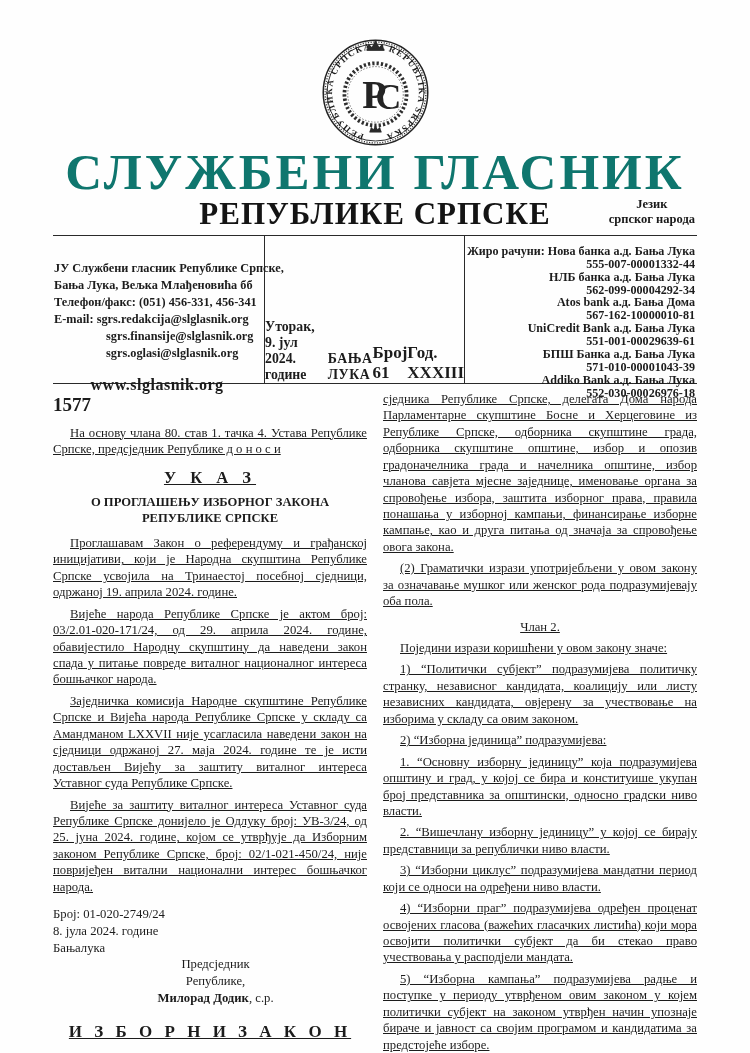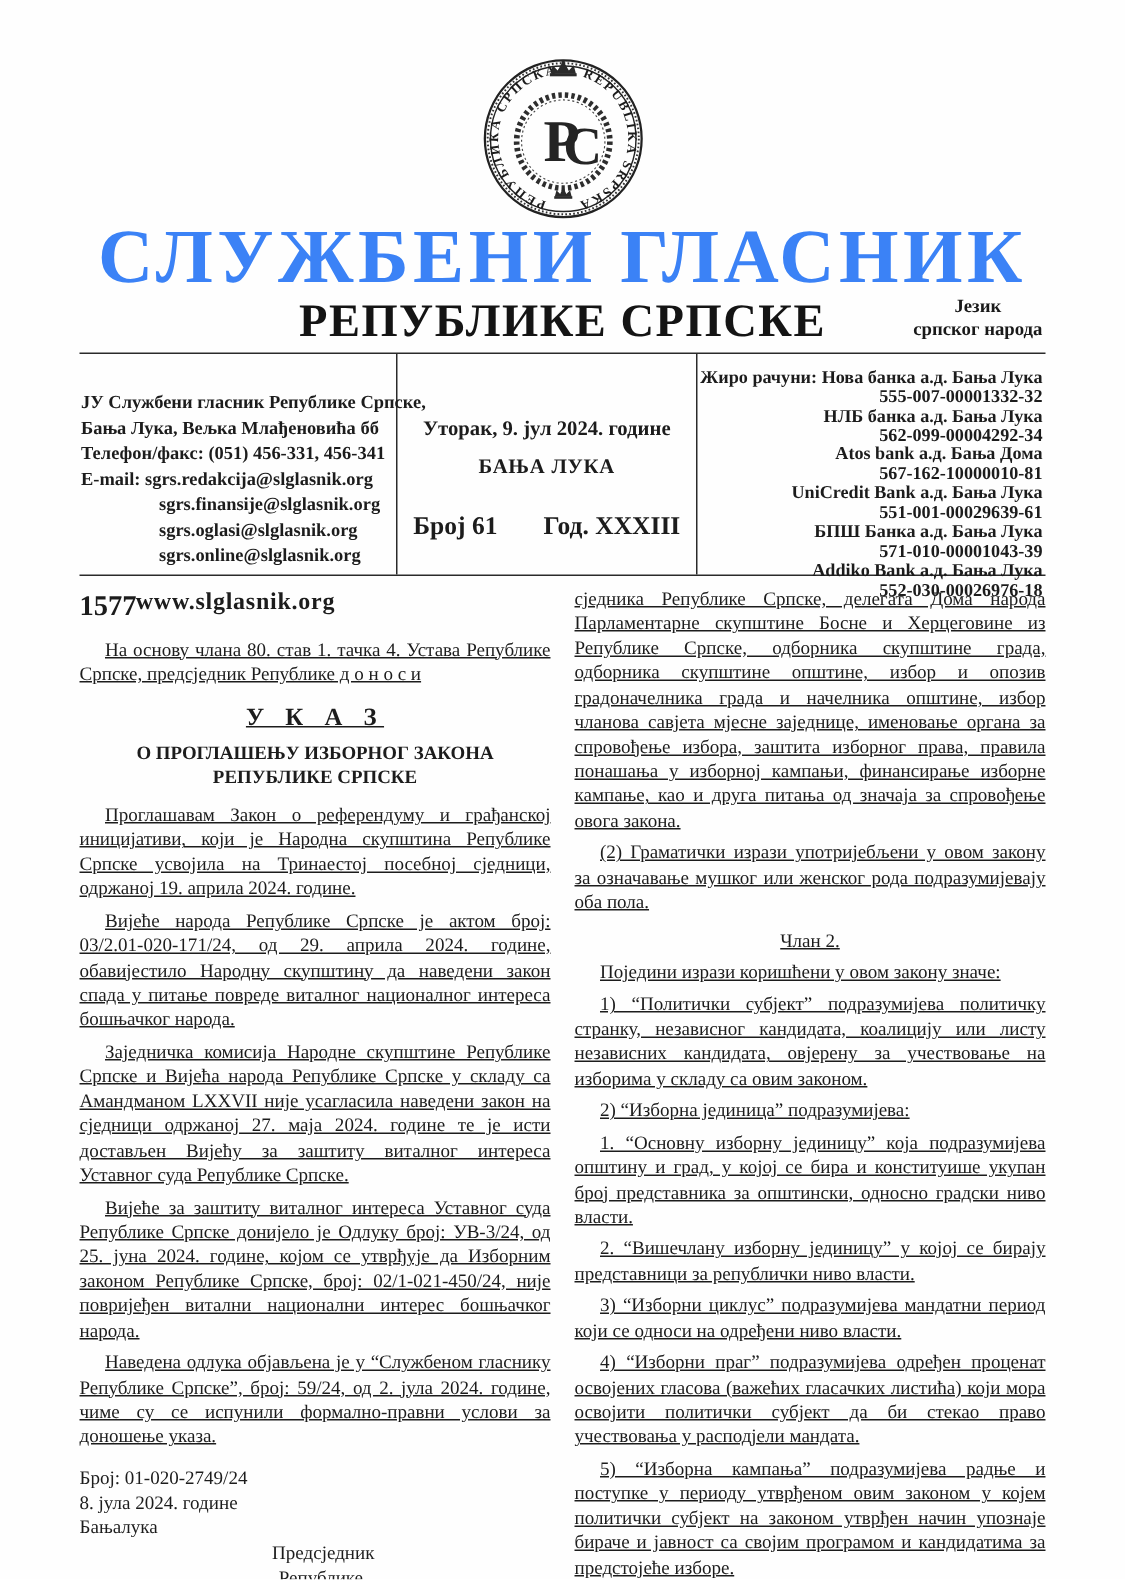--- a/index.html
+++ b/index.html
@@ -17,21 +17,21 @@
   .content { margin: 0 53px; width: 644px; }
 
   
   .masthead { position: relative; text-align: center; padding-top: 36px; }
   .seal-wrap { line-height: 0; }
   .mast-title {
     font-weight: bold;
     font-size: 51px;
     line-height: 0.92;
     letter-spacing: 3px;
-    color: #3b82f6;
+    color: #0f766e;
     margin-top: 0px;
     white-space: nowrap;
   }
   .mast-subtitle {
     font-weight: bold;
     font-size: 31px;
     line-height: 1.0;
     letter-spacing: 1px;
     color: #141414;
     margin-top: 2px;
@@ -64,22 +64,22 @@
     line-height: 1.38;
     text-align: left;
   }
   .info-publisher .pub-line { white-space: nowrap; }
   .email-line { padding-left: 52px; }
   .website { font-size: 16px; text-align: center; margin-top: 12px; letter-spacing: 0.5px; }
   .info-issue {
     width: 200px;
     border-right: 1px solid #2a2a2a;
     display: flex;
-    flex-direction: column;
-    align-items: center;
+    flex-direction: row;
+    align-items: flex-end;
     padding-top: 42px;
     font-size: 13.8px;
   }
   .issue-city { margin-top: 9px; letter-spacing: 0.5px; }
   .issue-row {
     display: flex;
     justify-content: space-between;
     width: 178px;
     margin-top: 22px;
     font-size: 17px;
@@ -169,36 +169,35 @@
       <div class="info-publisher">
         <div>
             <div class="pub-line">ЈУ Службени гласник Републике Српске,</div>
             <div class="pub-line">Бања Лука, Вељка Млађеновића бб</div>
             <div class="pub-line">Телефон/факс: (051) 456-331, 456-341</div>
             <div class="pub-line">E-mail: sgrs.redakcija@slglasnik.org</div>
           </div>
         <div>
             <div class="pub-line email-line">sgrs.finansije@slglasnik.org</div>
             <div class="pub-line email-line">sgrs.oglasi@slglasnik.org</div>
-            <div class="pub-line email-line">sgrs.online@slglasnik.org</div>
           </div>
         <div class="website">www.slglasnik.org</div>
       </div>
       <div class="info-issue">
         <div>Уторак, 9. јул 2024. године</div>
         <div class="issue-city">БАЊА ЛУКА</div>
         <div class="issue-row">
           <span>Број 61</span>
           <span>Год. XXXIII</span>
         </div>
       </div>
       <div class="info-accounts">
         <div>
             <div>Жиро рачуни: Нова банка а.д. Бања Лука</div>
-            <div>555-007-00001332-32</div>
+            <div>555-007-00001332-44</div>
             <div>НЛБ банка а.д. Бања Лука</div>
             <div>562-099-00004292-34</div>
             <div>Atos bank а.д. Бања Дома</div>
             <div>567-162-10000010-81</div>
             <div>UniCredit Bank а.д. Бања Лука</div>
             <div>551-001-00029639-61</div>
             <div>БПШ Банка а.д. Бања Лука</div>
             <div>571-010-00001043-39</div>
             <div>Addiko Bank а.д. Бања Лука</div>
             <div>552-030-00026976-18</div>
@@ -214,21 +213,20 @@
         <p class="h-center ukaz-title">У К А З</p>
         <div class="h-center ukaz-sub">
           <div>О ПРОГЛАШЕЊУ ИЗБОРНОГ ЗАКОНА</div>
           <div>РЕПУБЛИКЕ СРПСКЕ</div>
         </div>
         <div>
             <p>Проглашавам Закон о референдуму и грађанској иницијативи, који је Народна скупштина Републике Српске усвојила на Тринаестој посебној сједници, одржаној 19. априла 2024. године.</p>
             <p>Вијеће народа Републике Српске је актом број: 03/2.01-020-171/24, од 29. априла 2024. године, обавијестило Народну скупштину да наведени закон спада у питање повреде виталног националног интереса бошњачког народа.</p>
             <p>Заједничка комисија Народне скупштине Републике Српске и Вијећа народа Републике Српске у складу са Амандманом LXXVII није усагласила наведени закон на сједници одржаној 27. маја 2024. године те је исти достављен Вијећу за заштиту виталног интереса Уставног суда Републике Српске.</p>
             <p>Вијеће за заштиту виталног интереса Уставног суда Републике Српске донијело је Одлуку број: УВ-3/24, од 25. јуна 2024. године, којом се утврђује да Изборним законом Републике Српске, број: 02/1-021-450/24, није повријеђен витални национални интерес бошњачког народа.</p>
-            <p>Наведена одлука објављена је у “Службеном гласнику Републике Српске”, број: 59/24, од 2. јула 2024. године, чиме су се испунили формално-правни услови за доношење указа.</p>
           </div>
         <div class="signature">
           <div class="sig-left">
             <div>Број: 01-020-2749/24</div>
             <div>8. јула 2024. године</div>
             <div>Бањалука</div>
           </div>
           <div class="sig-right">
             <div>Предсједник</div>
             <div>Републике,</div>

